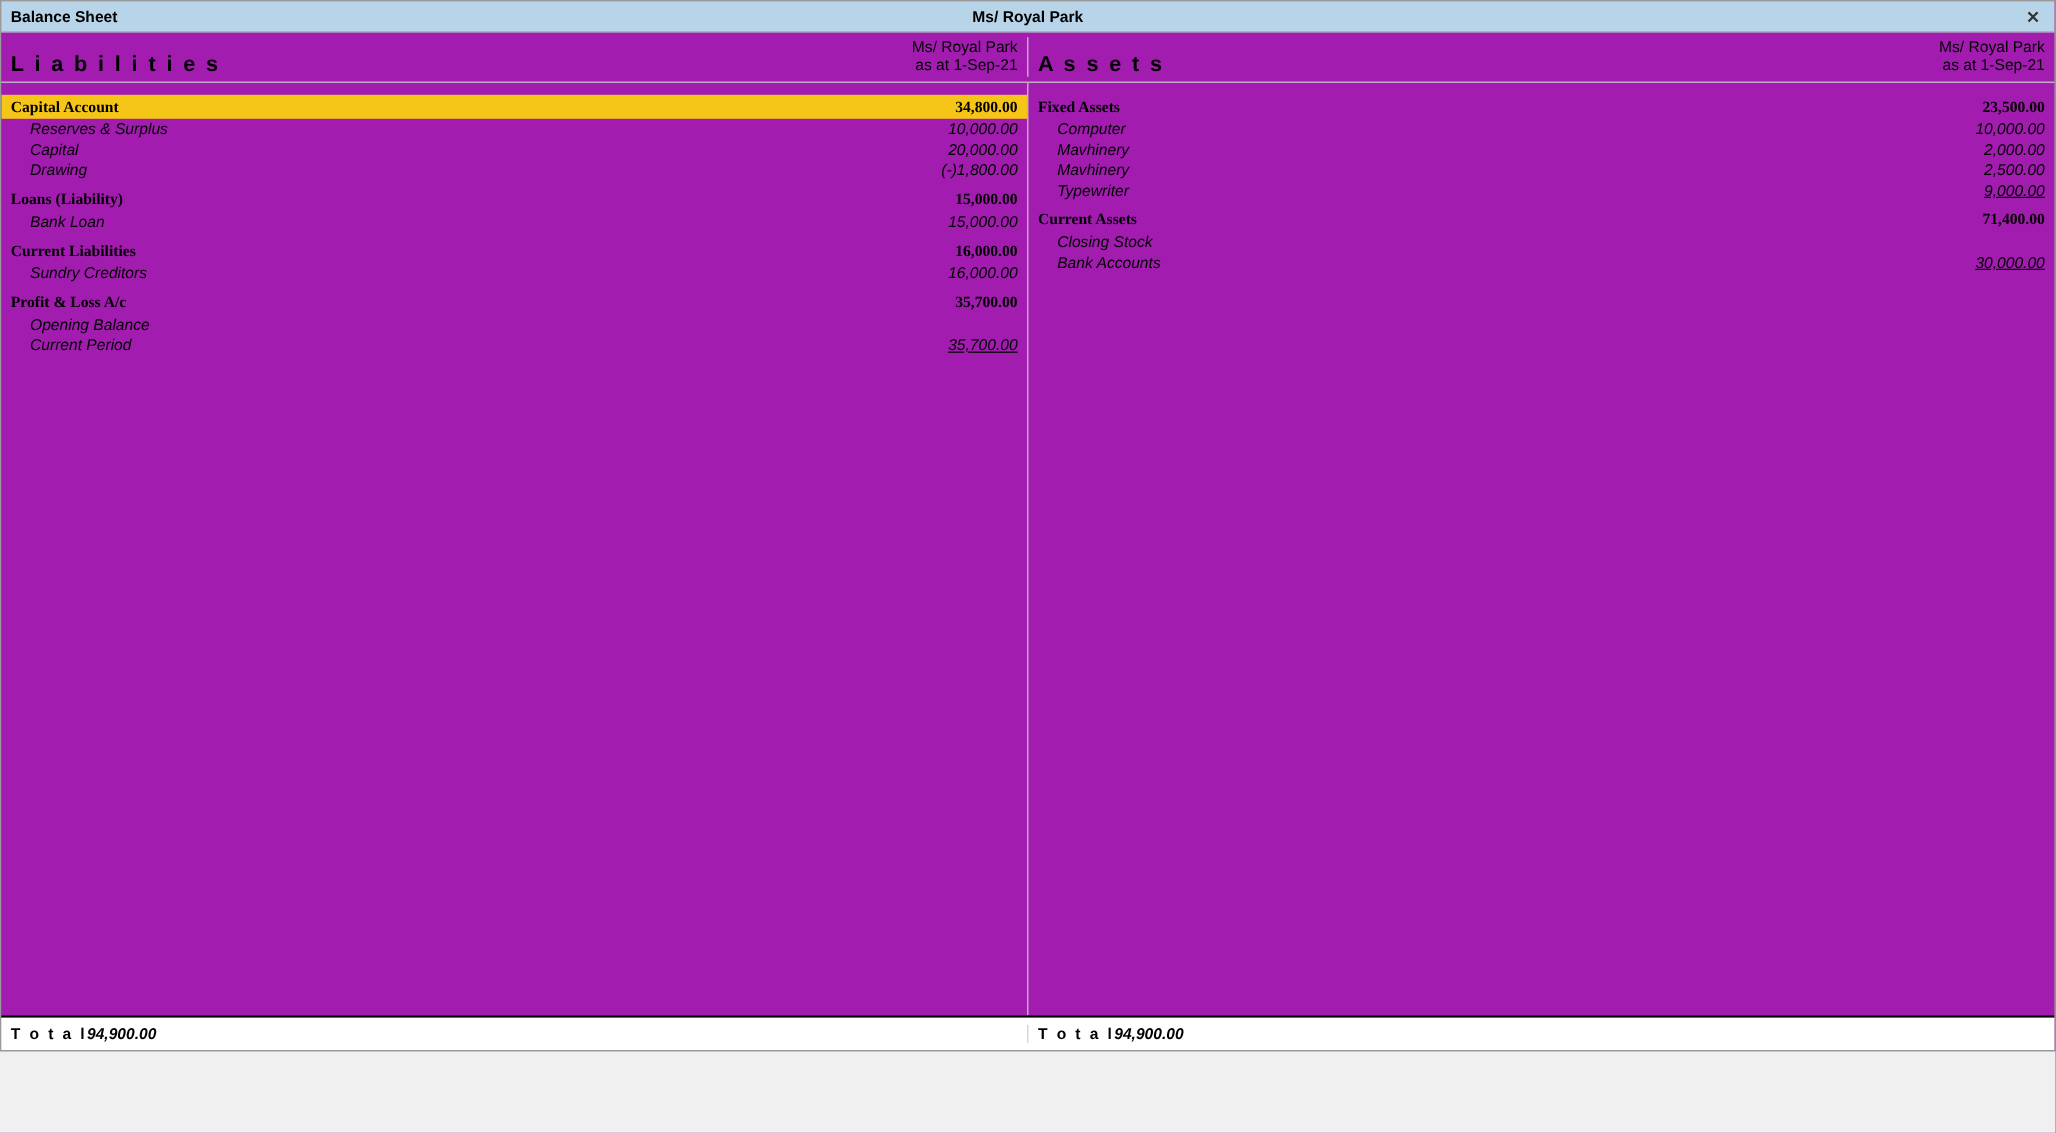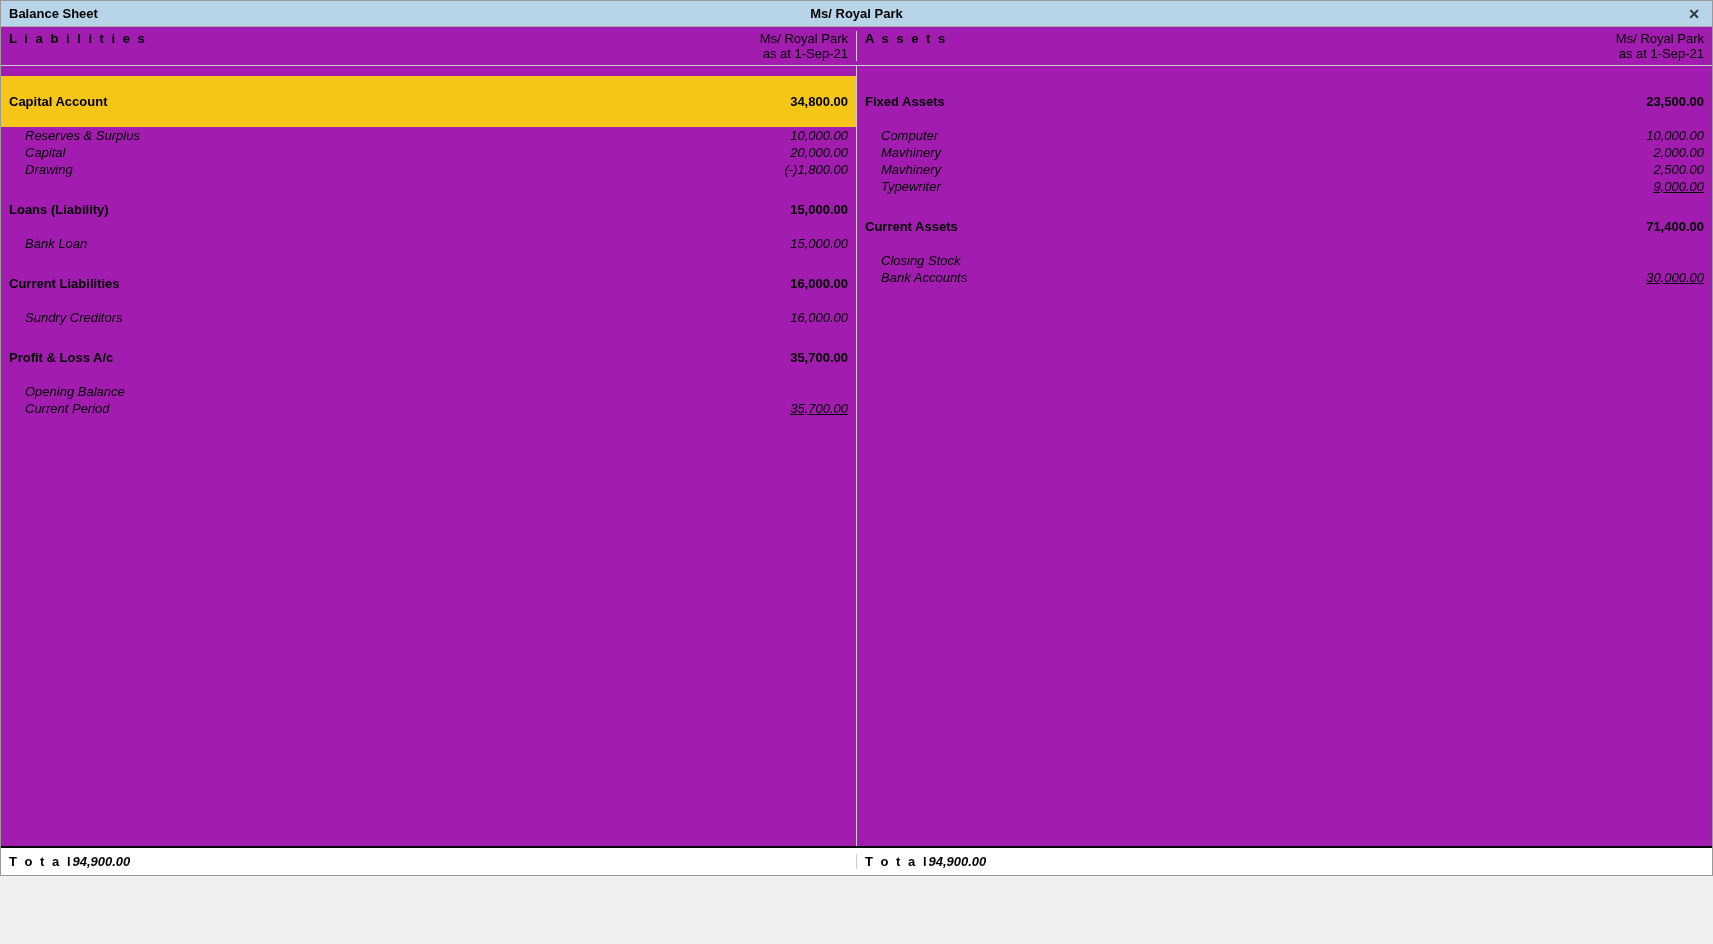--- a/index.html
+++ b/index.html
@@ -55,22 +55,23 @@
     .header-col.left {
       padding-left: 8px;
       border-right: 1px solid #ccc;
     }
     .header-col.right {
       padding-left: 8px;
       gap: 24px;
     }
     .col-label {
       font-weight: bold;
-      font-size: 13px;
+      font-size: 18px;
       letter-spacing: 2px;
+      margin-top: 12px;
     }
     .col-company {
       text-align: right;
       flex: 1;
       padding-right: 8px;
       font-size: 13px;
     }
     .content-area {
       display: flex;
       flex: 1;
@@ -84,23 +85,24 @@
     }
     .right-panel {
       flex: 1;
       padding: 4px 0;
       overflow-y: auto;
     }
     .section-header {
       display: flex;
       justify-content: space-between;
       align-items: center;
-      padding: 18px 8px;
-      font-weight: bold;
-      font-size: 13px;
+      padding: 2px 8px;
+      font-weight: bold;
+      font-size: 13px;
+      font-family: Liberation Serif, serif;
     }
     .section-header.highlighted {
       background: #f5c518;
     }
     .section-value {
       font-weight: bold;
       font-size: 13px;
     }
     .line-item {
       display: flex;

